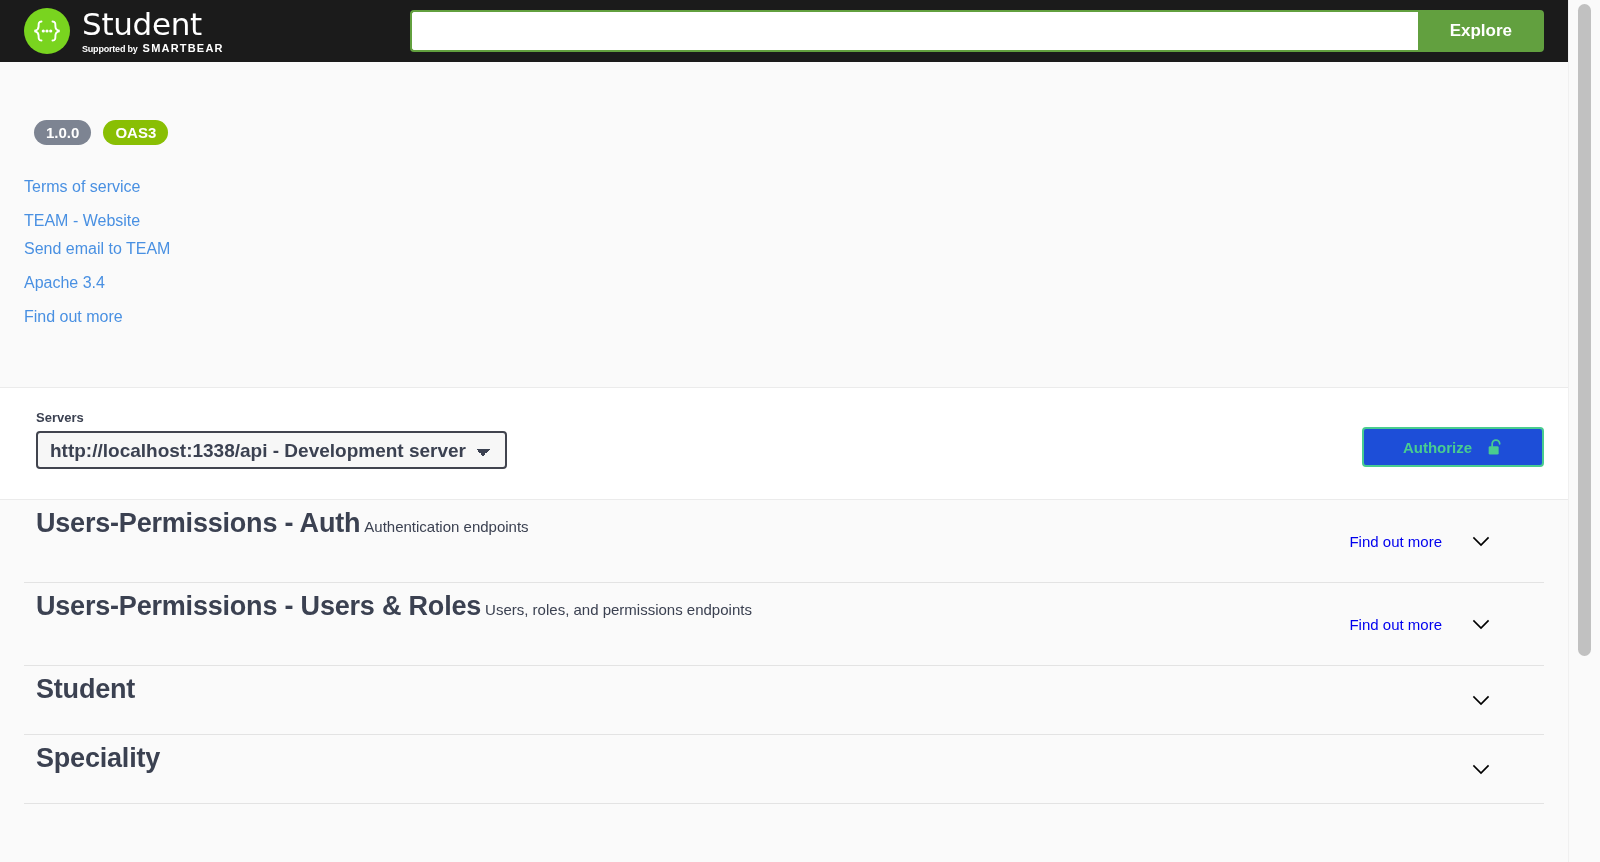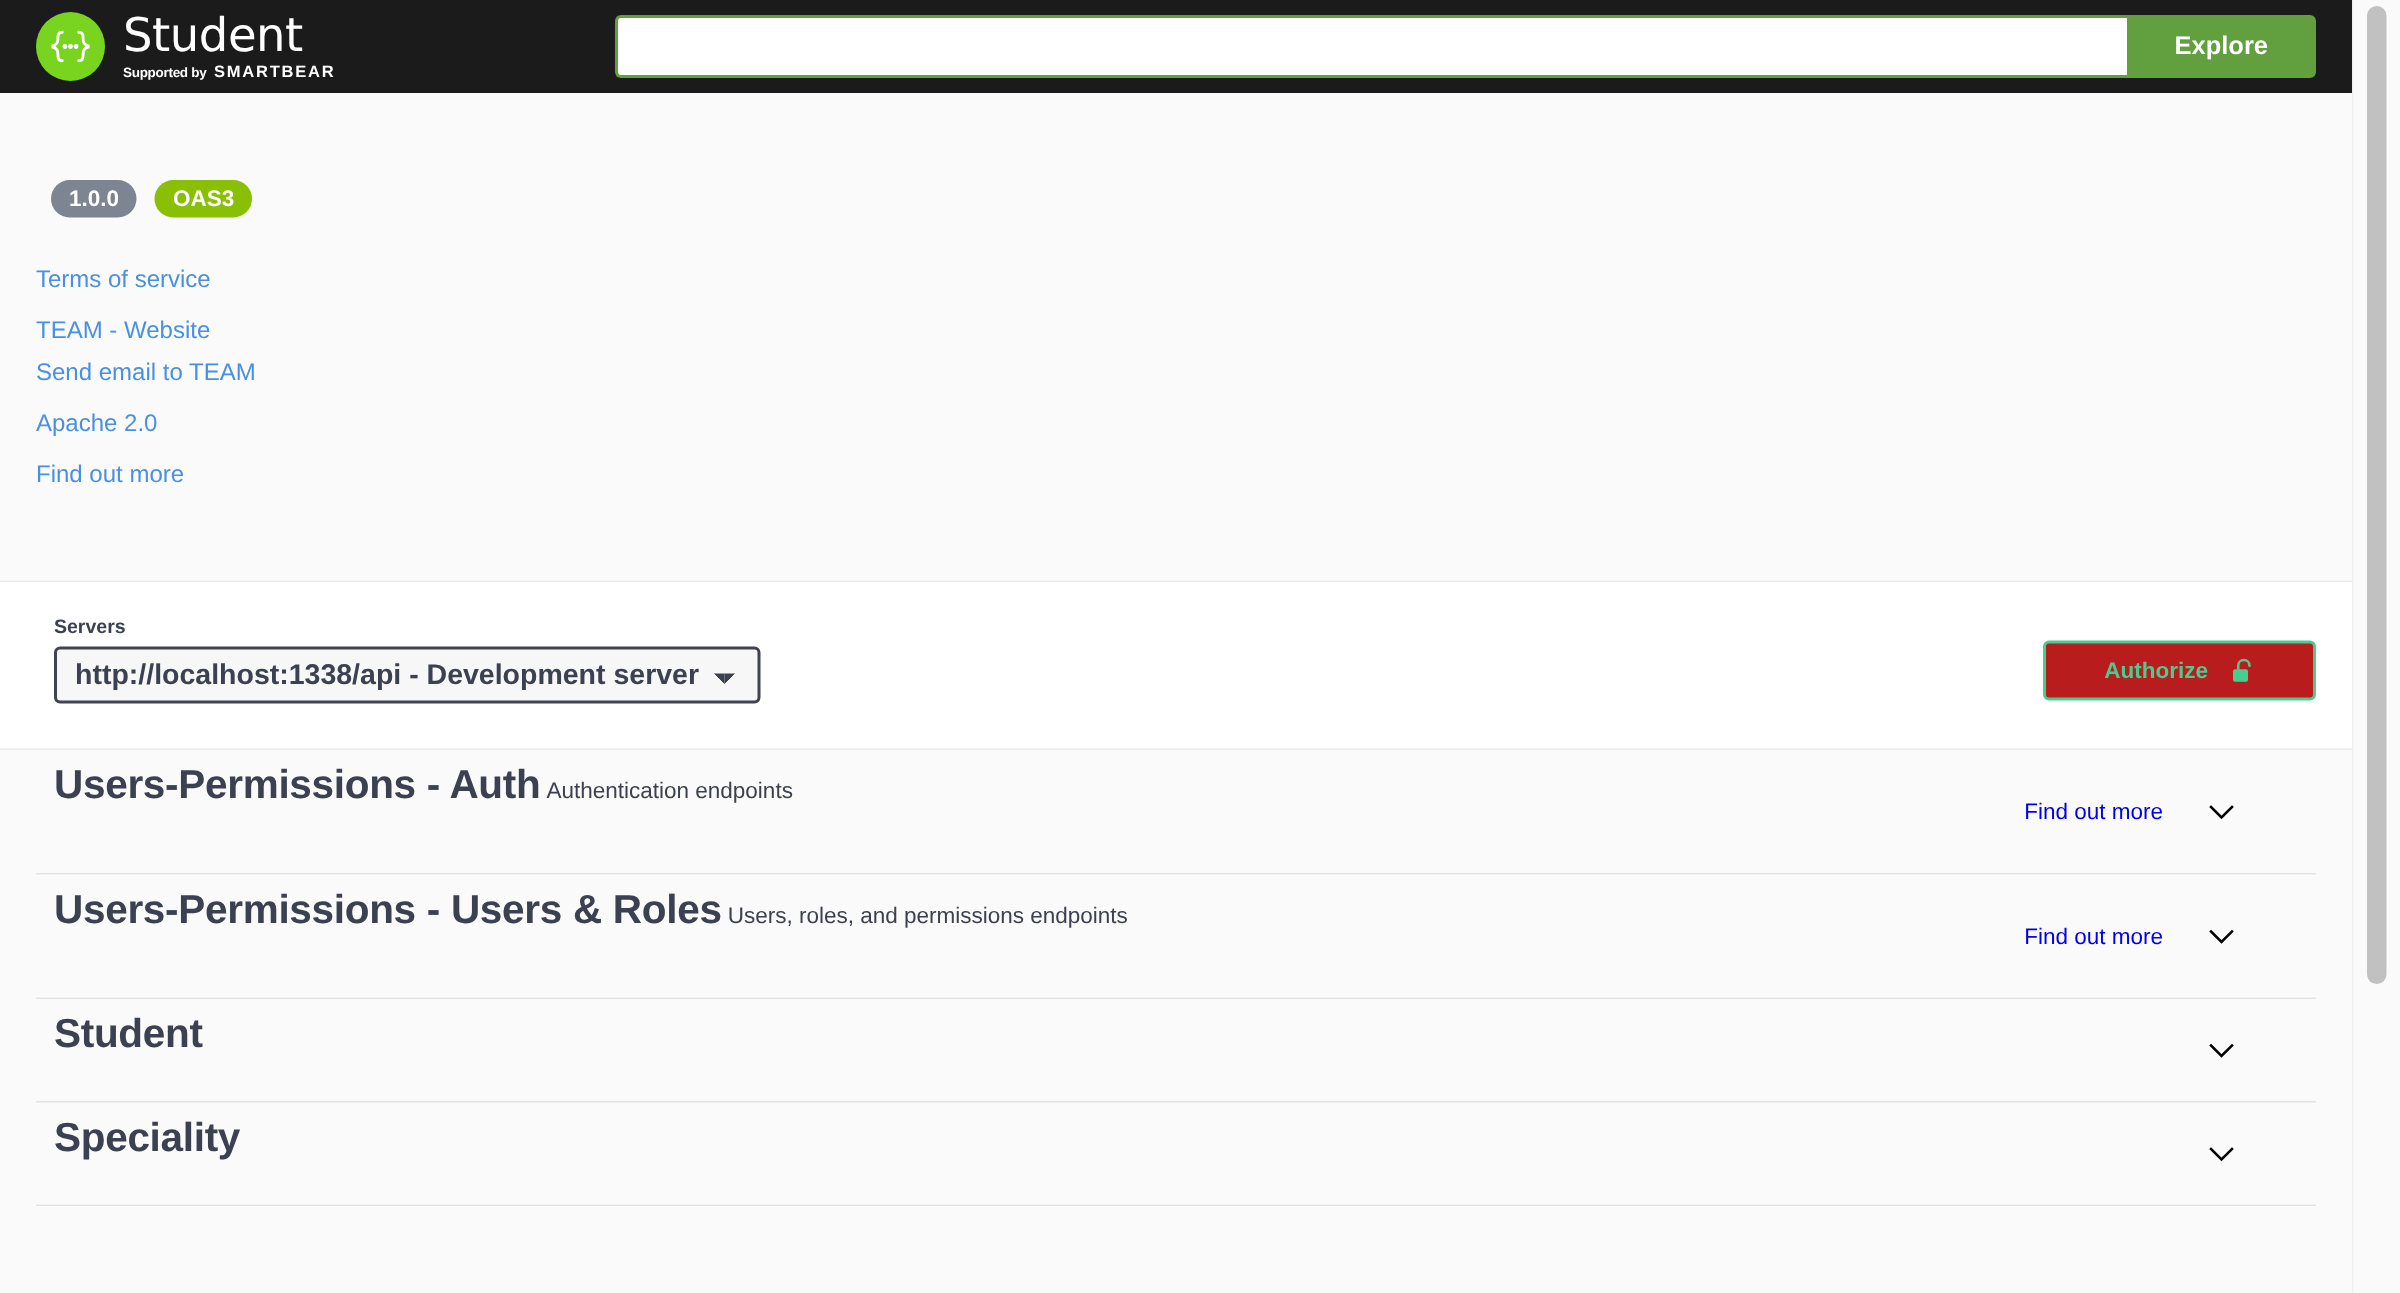--- a/index.html
+++ b/index.html
@@ -207,21 +207,21 @@
     outline: none;
   }
   .authorize-wrap { padding-bottom: 2px; }
   .authorize-btn {
     display: flex;
     align-items: center;
     justify-content: center;
     gap: 16px;
     min-width: 182px;
     height: 40px;
-    background: #b91c1c;
+    background: #1d4ed8;
     border: 2px solid #49cc90;
     border-radius: 4px;
     color: #49cc90;
     font-size: 15px;
     font-weight: 700;
     padding: 0 18px;
     cursor: pointer;
     font-family: "Liberation Sans", sans-serif;
   }
   .authorize-btn svg { display: block; }
@@ -336,21 +336,21 @@
     <div class="info-block">
       <div class="info-inner">
         <div class="title-row">
           <span class="badge-version">1.0.0</span>
           <span class="badge-oas">OAS3</span>
         </div>
         <div class="links-list">
           <a class="info-link" href="#">Terms of service</a>
           <a class="info-link link-gap-top" href="#">TEAM - Website</a>
           <a class="info-link" href="#">Send email to TEAM</a>
-          <a class="info-link link-gap-top" href="#">Apache 2.0</a>
+          <a class="info-link link-gap-top" href="#">Apache 3.4</a>
           <a class="info-link link-gap-top" href="#">Find out more</a>
         </div>
       </div>
     </div>
 
     <div class="servers-block">
       <div class="servers-left">
         <label class="servers-label">Servers</label>
         <select class="servers-select">
           <option>http://localhost:1338/api - Development server</option>

